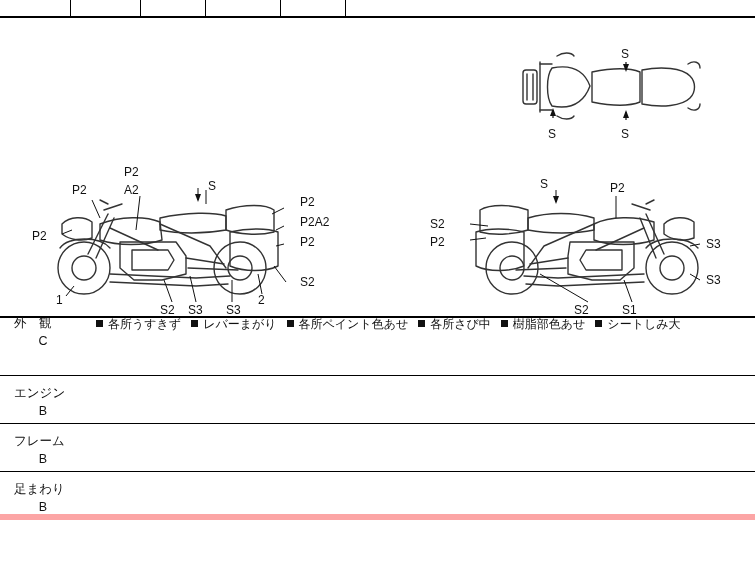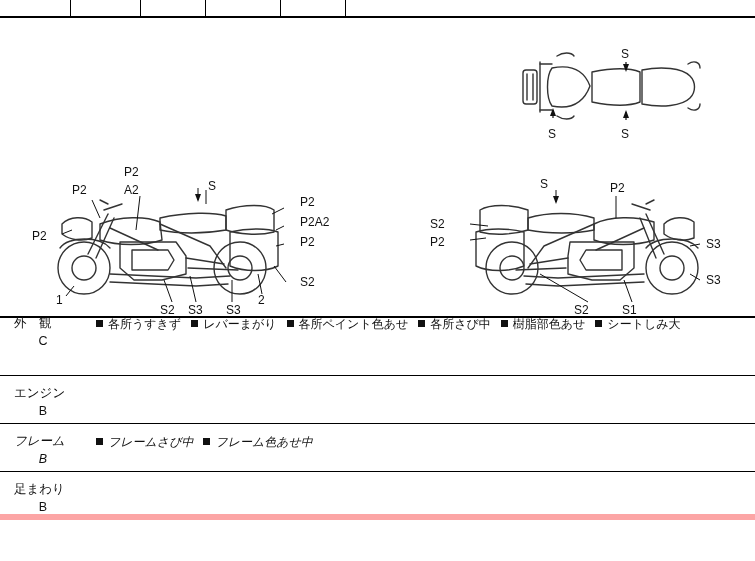--- a/index.html
+++ b/index.html
@@ -45,21 +45,21 @@
   .row{
     position:relative;
     border-bottom:1px solid #000;
     box-sizing:border-box;
     display:flex;
     align-items:flex-start;
     min-height:44px;
   }
   .row.r1{height:70px;}
   .row.r2{height:48px;}
-  .row.r3{height:48px;font-style:italic;}
+  .row.r3{height:48px;}
   .row.r4{height:48px;}
   .row.last{border-bottom:6px solid #fca5a5;}
   .cat{
     width:92px;
     flex:0 0 92px;
     padding:8px 4px 0 14px;
     box-sizing:border-box;
     font-size:12.5px;
     line-height:18px;
   }
@@ -287,23 +287,20 @@
         <span class="cat-name">エンジン</span>
         <span class="cat-grade">B</span>
       </div>
     </div>
 
     <div class="row r3">
       <div class="cat">
         <span class="cat-name">フレーム</span>
         <span class="cat-grade">B</span>
       </div>
-      <div class="items">
-        <span class="item"><span class="bullet"></span><span>フレームさび中</span></span><span class="item"><span class="bullet"></span><span>フレーム色あせ中</span></span>
-      </div>
     </div>
 
     <div class="row r4 last">
       <div class="cat">
         <span class="cat-name">足まわり</span>
         <span class="cat-grade">B</span>
       </div>
     </div>
 
     <div class="bottom-space"></div>

